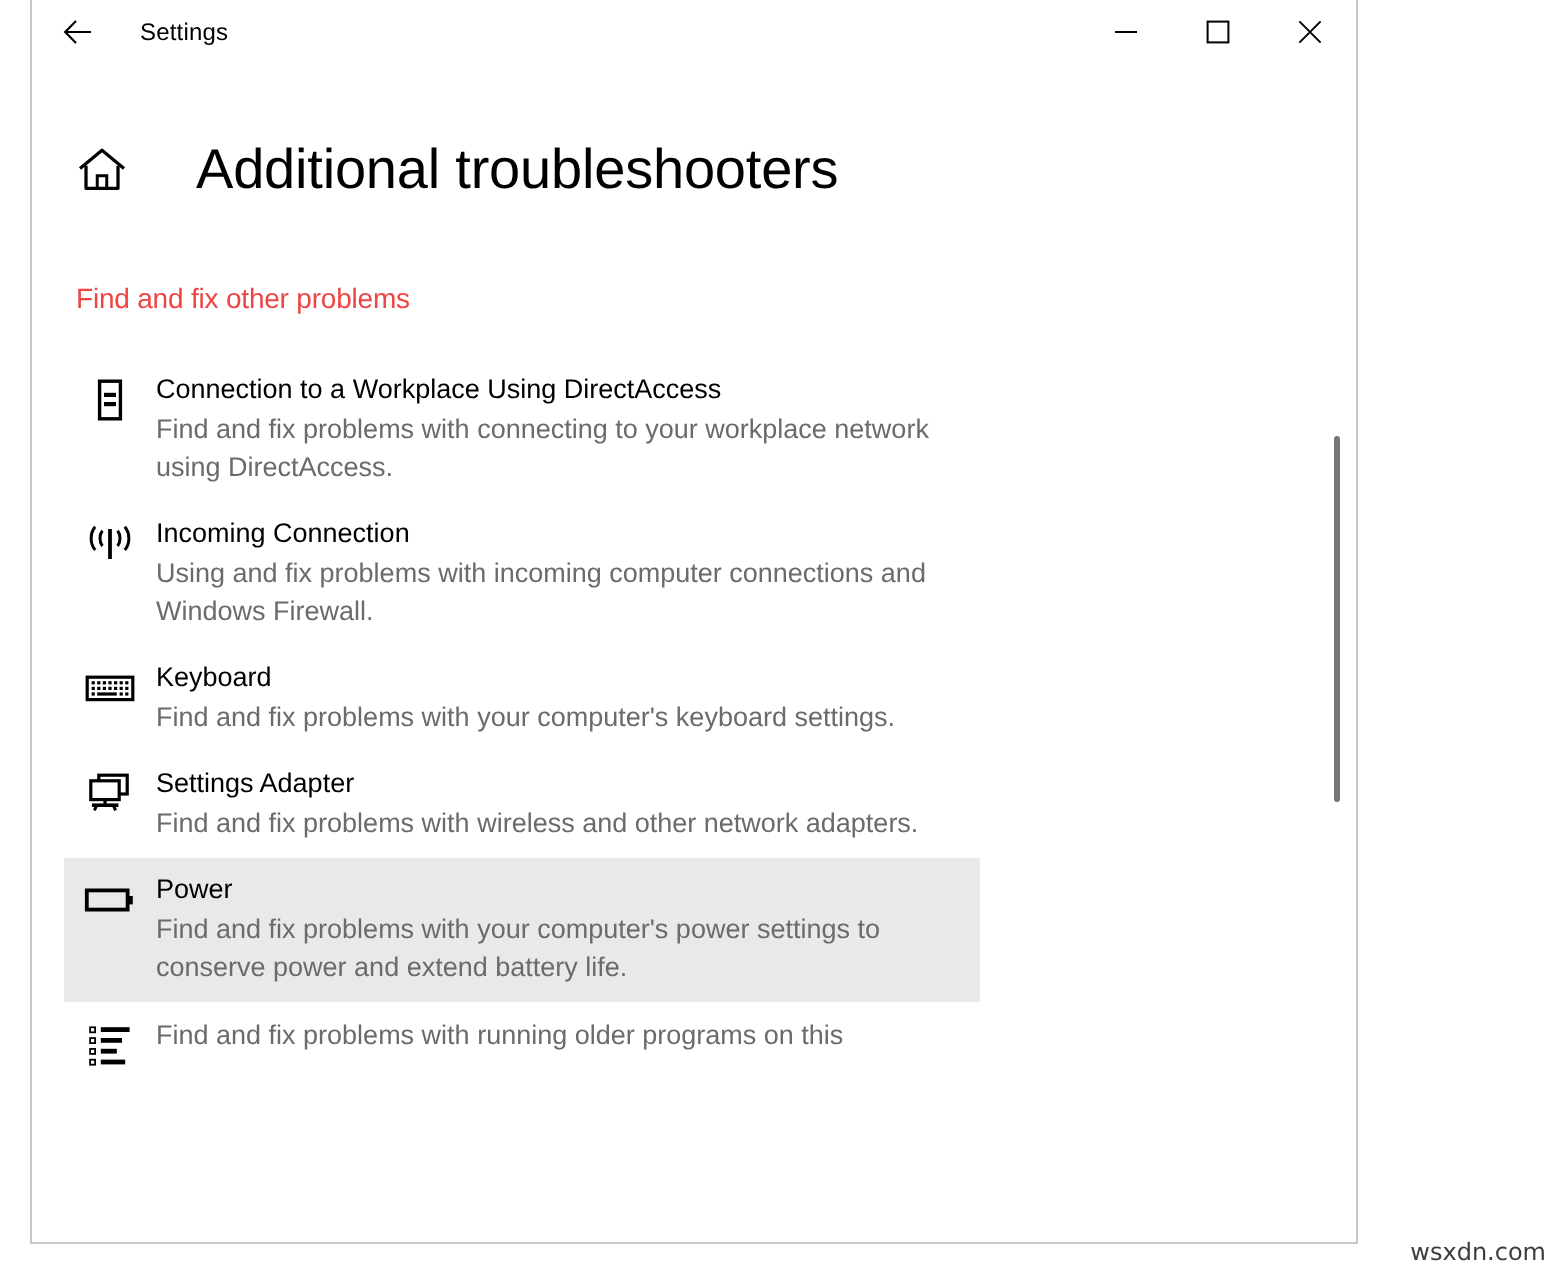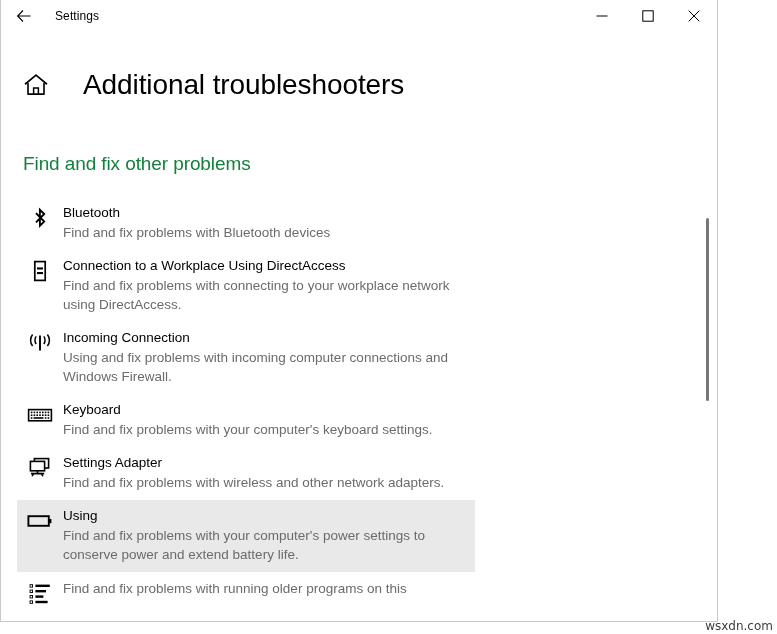--- a/index.html
+++ b/index.html
@@ -11,23 +11,23 @@
     width: 777px;
     height: 634px;
     overflow: hidden;
     font-family: "Liberation Sans", sans-serif;
     position: relative;
   }
 
   
   #settings-window {
     position: absolute;
-    left: 0;
+    left: 15px;
     top: 0px;
-    width: 718px;
+    width: 664px;
     height: 622px;
     background: #ffffff;
     border: 1px solid #c8c8c8;
     border-top: none;
     box-sizing: border-box;
     overflow: hidden;
   }
 
   
   #title-bar {
@@ -81,25 +81,25 @@
     font-size: 28px;
     font-weight: 400;
     color: #000000;
     margin-left: 32px;
     letter-spacing: -0.1px;
     white-space: nowrap;
   }
 
   
   #section-heading {
-    font-size: 19px;
+    font-size: 14px;
     font-weight: 400;
-    color: #15803d;
+    color: #ef4444;
     padding-left: 22px;
-    margin-top: 52px;
+    margin-top: 40px;
     letter-spacing: -0.1px;
   }
 
   
   #troubleshooter-list {
     margin-top: 22px;
     padding-left: 16px;
   }
   .ts-item {
     display: flex;
@@ -209,31 +209,20 @@
       <path d="M5.6 10.3 V19.3 H18.4 V10.3" fill="none" stroke="#000" stroke-width="1.3" stroke-linejoin="round"></path>
       <path d="M10.1 19.3 V14.3 H13.9 V19.3" fill="none" stroke="#000" stroke-width="1.2"></path>
     </svg>
     <div id="page-title">Additional troubleshooters</div>
   </div>
 
   <div id="section-heading">Find and fix other problems</div>
 
   <div id="troubleshooter-list">
 
-    <div class="ts-item">
-      <div class="ts-icon">
-        <svg width="26" height="26" viewBox="0 0 26 26">
-          <path d="M9 8.2 L17.2 16.6 L12.9 20.8 V4.8 L17.2 9 L9 17.4" fill="none" stroke="#000" stroke-width="1.9" stroke-linejoin="miter" stroke-linecap="butt"></path>
-        </svg>
-      </div>
-      <div class="ts-text">
-        <div class="ts-title">Bluetooth</div>
-        <div class="ts-desc">Find and fix problems with Bluetooth devices</div>
-      </div>
-    </div>
 
     <div class="ts-item">
       <div class="ts-icon">
         <svg width="26" height="26" viewBox="0 0 26 26">
           <rect x="7.8" y="3.6" width="10.4" height="18.8" fill="none" stroke="#000" stroke-width="1.7"></rect>
           <rect x="10" y="9.4" width="6" height="2.1" fill="#000"></rect>
           <rect x="10" y="14" width="6" height="2.1" fill="#000"></rect>
         </svg>
       </div>
       <div class="ts-text">
@@ -307,21 +296,21 @@
     </div>
 
     <div class="ts-item selected">
       <div class="ts-icon">
         <svg width="30" height="26" viewBox="0 0 30 26">
           <rect x="3.4" y="8.2" width="20.4" height="9.6" fill="none" stroke="#000" stroke-width="1.9"></rect>
           <rect x="23.8" y="11" width="2.6" height="4.2" fill="#000"></rect>
         </svg>
       </div>
       <div class="ts-text">
-        <div class="ts-title">Using</div>
+        <div class="ts-title">Power</div>
         <div class="ts-desc">Find and fix problems with your computer's power settings to conserve power and extend battery life.</div>
       </div>
     </div>
 
     <div class="ts-item">
       <div class="ts-icon">
         <svg width="28" height="26" viewBox="0 0 28 26">
           <g fill="#000">
             <rect x="3.6" y="4.2" width="3.4" height="3.4"></rect>
             <rect x="9.4" y="4.6" width="14.4" height="2.4"></rect>

